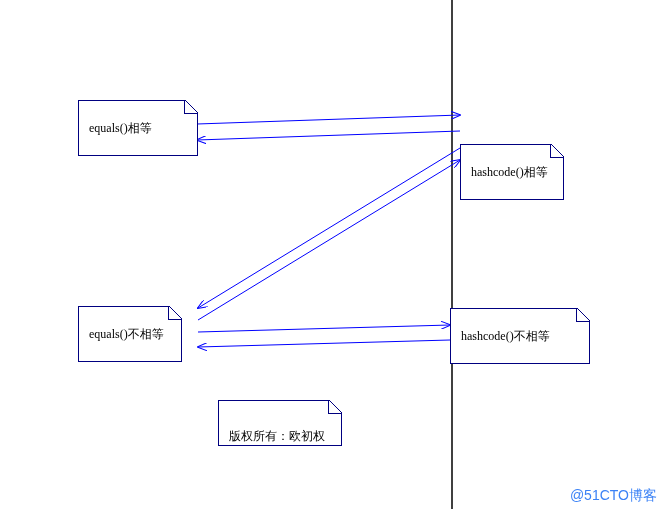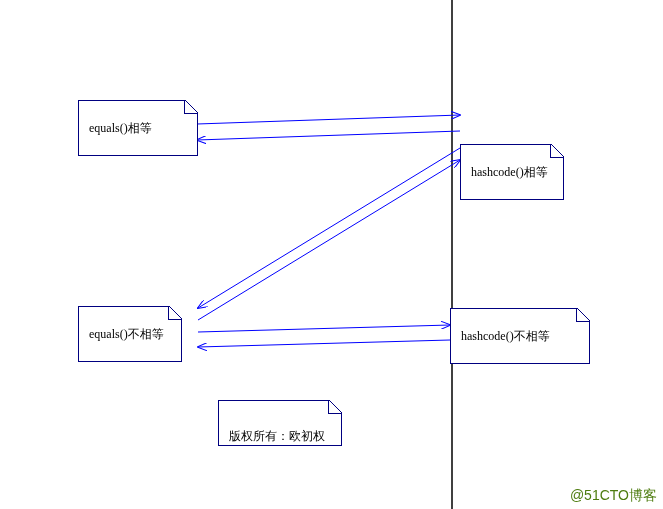--- a/index.html
+++ b/index.html
@@ -66,21 +66,21 @@
     top: 0;
     width: 663px;
     height: 509px;
     pointer-events: none;
   }
   .watermark {
     position: absolute;
     right: 6px;
     bottom: 4px;
     font-size: 14px;
-    color: #4d7c0f;
+    color: #3b82f6;
     font-family: sans-serif;
   }
 </style>
 </head>
 <body>
 
 <div class="canvas">
 
   <svg class="arrows">
 

